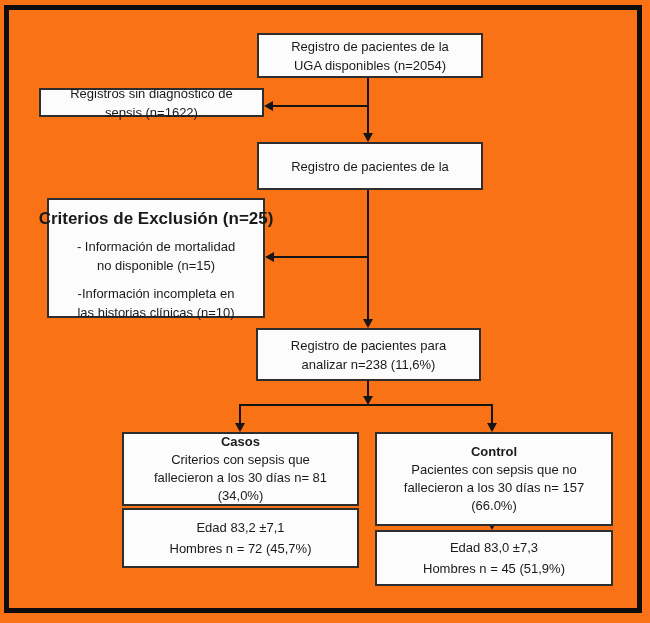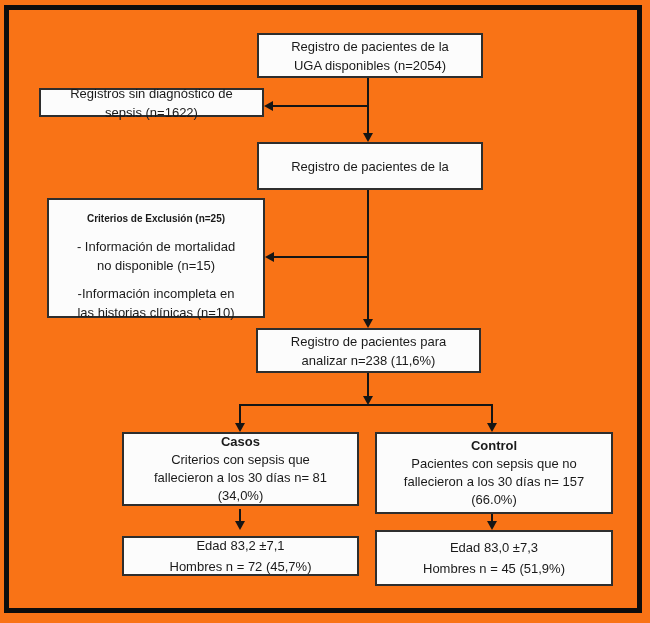--- a/index.html
+++ b/index.html
@@ -15,26 +15,26 @@
     position:absolute;box-sizing:border-box;border:2px solid #2e2e2e;background:#fcfcfc;
     display:flex;flex-direction:column;align-items:center;justify-content:center;
     text-align:center;font-size:13px;line-height:19px;
   }
   .box span{display:block;white-space:nowrap;}
   .bold{font-weight:bold;}
   .b-registro1{left:257px;top:33px;width:226px;height:45px;}
   .b-sindiag{left:39px;top:88px;width:225px;height:29px;}
   .b-registro2{left:257px;top:142px;width:226px;height:48px;}
   .b-exclusion{left:47px;top:198px;width:218px;height:120px;justify-content:flex-start;padding-top:9px;}
-  .b-exclusion .title{margin-bottom:9px;font-size:10px;}
+  .b-exclusion .title{margin-bottom:9px;font-size:17px;}
   .b-exclusion .item{margin-bottom:9px;}
-  .b-analizar{left:256px;top:328px;width:225px;height:45px;}
+  .b-analizar{left:256px;top:328px;width:225px;height:53px;}
   .b-casos{left:122px;top:432px;width:237px;height:74px;line-height:18px;}
-  .b-control{left:375px;top:432px;width:238px;height:82px;line-height:18px;}
-  .b-edad-casos{left:122px;top:536px;width:237px;height:40px;line-height:21px;}
+  .b-control{left:375px;top:432px;width:238px;height:94px;line-height:18px;}
+  .b-edad-casos{left:122px;top:508px;width:237px;height:60px;line-height:21px;}
   .b-edad-control{left:375px;top:530px;width:238px;height:56px;line-height:21px;}
   .line{position:absolute;background:#151515;}
   .arr-down{position:absolute;width:0;height:0;
     border-left:5px solid transparent;border-right:5px solid transparent;
     border-top:9px solid #151515;}
   .arr-left{position:absolute;width:0;height:0;
     border-top:5px solid transparent;border-bottom:5px solid transparent;
     border-right:9px solid #151515;}
 </style>
 </head>

